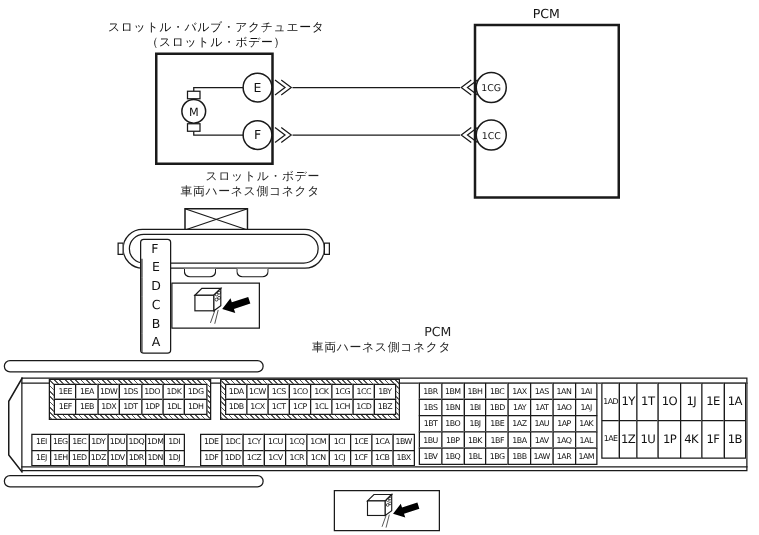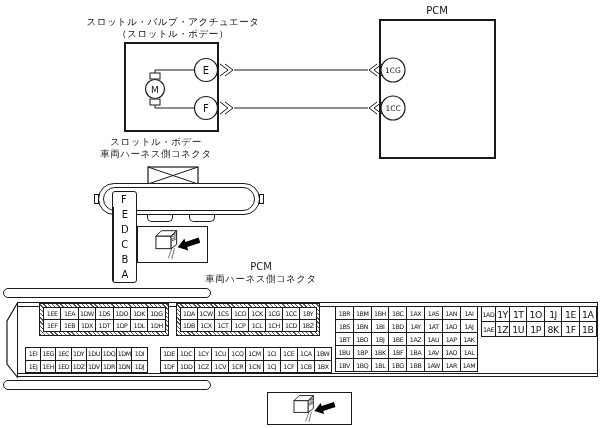--- a/index.html
+++ b/index.html
@@ -4,21 +4,21 @@
 <style>
   html,body{margin:0;padding:0;background:#fff;}
   .stage{
     position:relative;width:607px;height:428px;background:#fff;overflow:hidden;
     font-family:"DejaVu Sans","Liberation Sans",sans-serif;color:#111;
   }
   .abs{position:absolute;box-sizing:border-box;}
   svg text{font-family:"DejaVu Sans","Liberation Sans",sans-serif;fill:#111;}
 
   
-  .lbl{position:absolute;text-align:center;color:#222;line-height:11.5px;font-size:9.5px;letter-spacing:0.5px;}
+  .lbl{position:absolute;text-align:right;color:#222;line-height:11.5px;font-size:9.5px;letter-spacing:0.5px;}
 
   
   .shell-outer{border:1.6px solid #1a1a1a;border-radius:16px;background:#fff;}
   .shell-inner{border:1px solid #1a1a1a;border-radius:12px;background:#fff;}
   .notch{border:1px solid #1a1a1a;background:#fff;}
   .tab{border:1px solid #1a1a1a;border-top:none;border-radius:0 0 5px 5px;background:#fff;}
   .pins{border:1px solid #1a1a1a;border-radius:3px;display:flex;overflow:hidden;background:#fff;}
   .pins .cell{flex:none;width:21.7px;height:15px;display:flex;align-items:center;justify-content:center;border-left:1px solid #1a1a1a;}
   .pins .cell:first-child{border-left:none;}
 
@@ -30,21 +30,21 @@
     display:flex;align-items:center;justify-content:center;
     font-size:6.3px;letter-spacing:-0.4px;color:#111;white-space:nowrap;overflow:hidden;
   }
   .hatch{
     position:absolute;box-sizing:border-box;border:1px solid #1a1a1a;padding:3px;
     background:repeating-linear-gradient(45deg,#555 0 1px,#fff 1px 3px);
   }
   .b1 .cell{width:18.4px;height:13px;}
   .b2 .cell{width:18px;height:13px;}
   .b3 .cell{width:18.8px;height:14px;}
-  .b4 .cell{width:18.4px;height:16px;}
+  .b4 .cell{width:18.4px;height:31px;}
   .b4 .cell:nth-child(-n+2){width:15px;}
   .b5 .cell{width:16.2px;height:13.5px;}
   .b6 .cell{width:18.1px;height:13.5px;}
   .pgrid .cell.lg{font-size:9.3px;letter-spacing:-0.5px;}
   .pins .cell,.pins .cell.lg{font-size:10px;letter-spacing:0;}
 
   
   .bar{border:1.2px solid #1a1a1a;border-radius:5px;background:#fff;}
   .housing{border:1.3px solid #1a1a1a;background:#fff;}
   .hline{background:#1a1a1a;height:1px;}
@@ -270,21 +270,21 @@
         <div class="cell lg">1O</div>
         <div class="cell lg">1J</div>
         <div class="cell lg">1E</div>
         <div class="cell lg">1A</div>
       </div>
       <div class="row">
         <div class="cell">1AE</div>
         <div class="cell lg">1Z</div>
         <div class="cell lg">1U</div>
         <div class="cell lg">1P</div>
-        <div class="cell lg">8K</div>
+        <div class="cell lg">4K</div>
         <div class="cell lg">1F</div>
         <div class="cell lg">1B</div>
       </div>
     </div>
   <div class="abs pgrid b5" style="left:25px;top:347px;">
       <div class="row">
         <div class="cell">1EI</div>
         <div class="cell">1EG</div>
         <div class="cell">1EC</div>
         <div class="cell">1DY</div>

